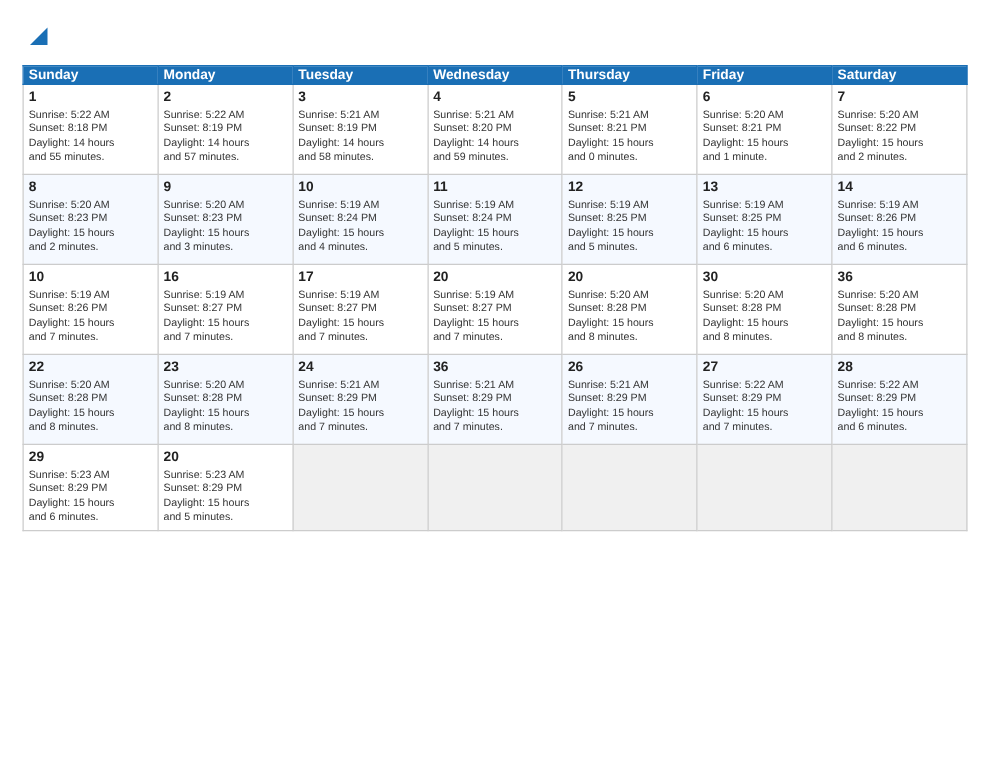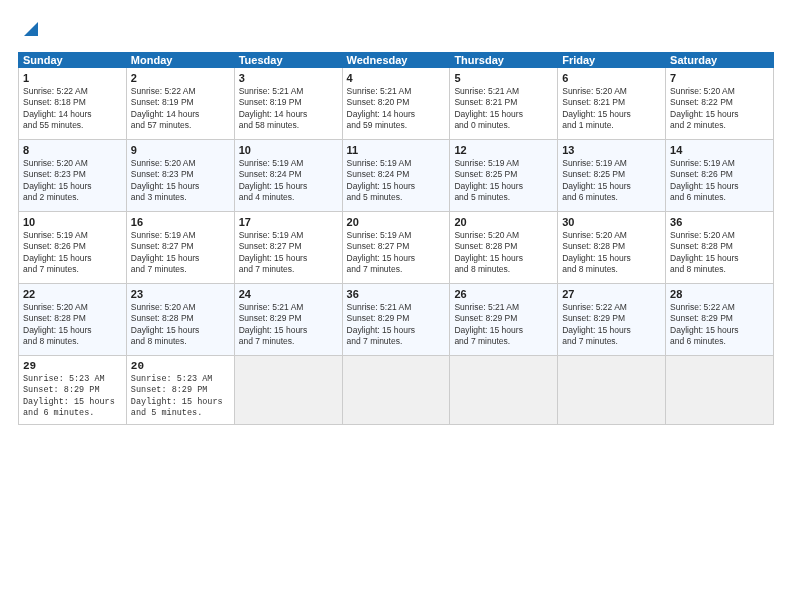--- a/index.html
+++ b/index.html
@@ -88,21 +88,20 @@
     .day-info {
       font-size: 8.5px;
       color: #333;
       line-height: 1.35;
     }
     .empty-cell {
       background: #f0f0f0 !important;
     }
     .last-row td {
       height: 60px;
-      font-family: Liberation Mono, monospace;
     }
   </style>
 </head>
 <body>
 
 <div class="page">
   <div class="header">
     <div class="logo">
       <div>
         <div style="display:flex;align-items:center;">

